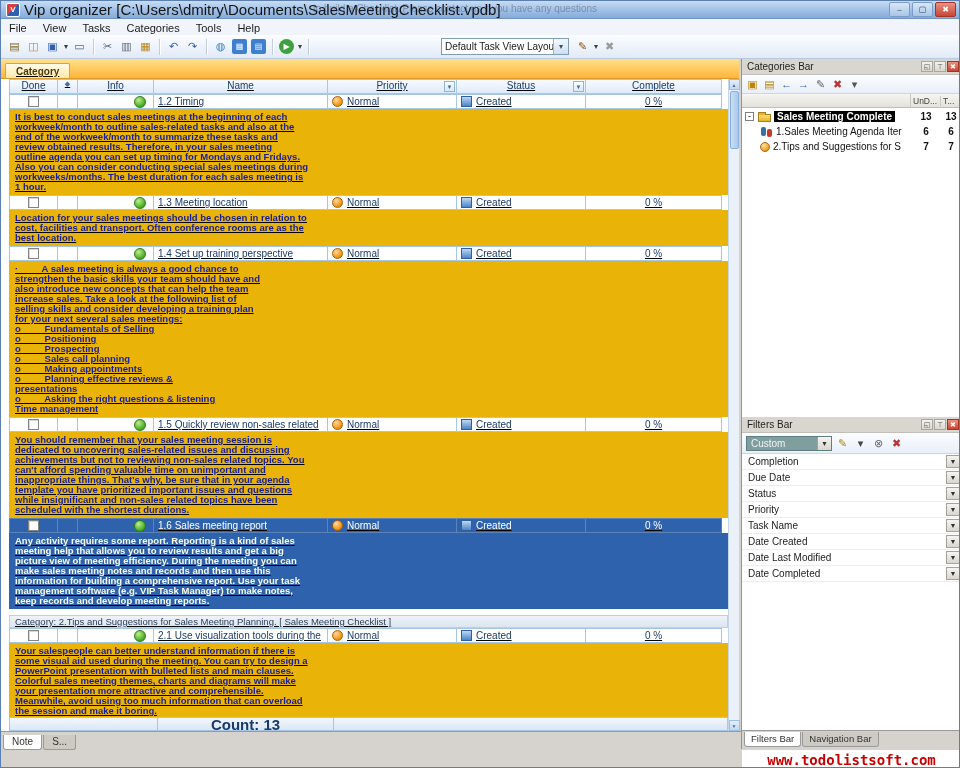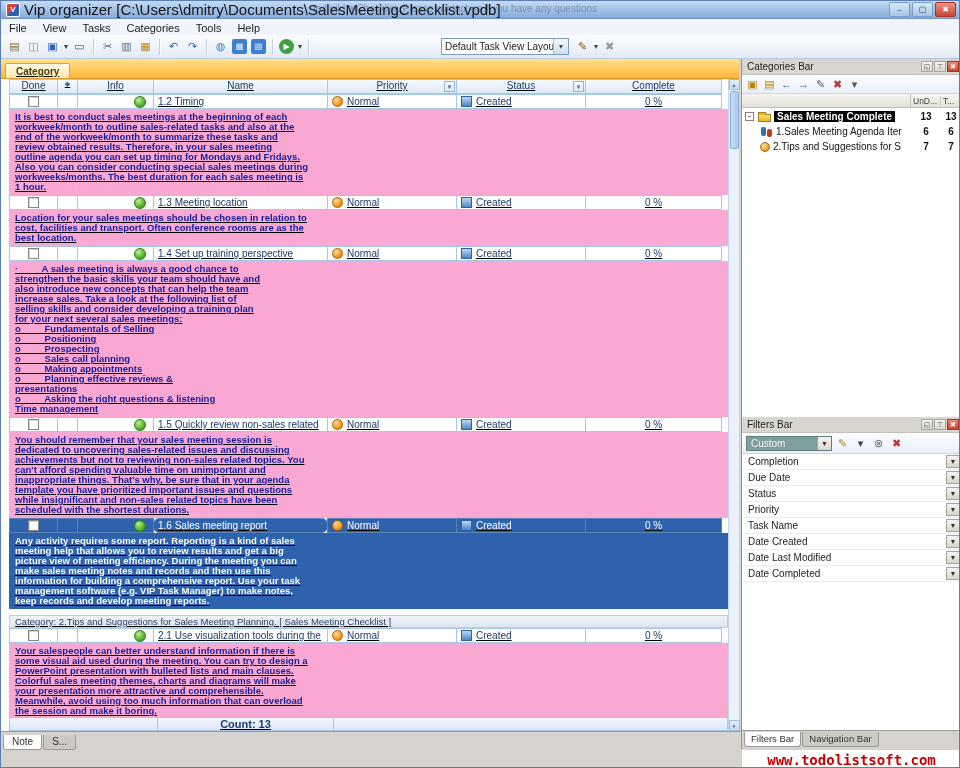--- a/index.html
+++ b/index.html
@@ -58,28 +58,28 @@
   .t-cell.center{justify-content:center;}
   .t-cell.info{justify-content:flex-end;padding-right:7px;}
   .sel .t-cell{background:#2E62AC;border-color:#5B83B8;color:#fff;}
   .chk{width:9px;height:9px;background:#fff;border:1px solid #848484;box-shadow:inset 1px 1px 0 #d8d8d8;}
   .inf-ic{width:10px;height:10px;border-radius:50%;border:1px solid #2E7D14;
     background:radial-gradient(circle at 35% 30%,#BCF08C,#4CAF2A 65%,#2E7D14);}
   .pr-ic{width:9px;height:9px;border-radius:50%;border:1px solid #B05F00;margin-right:4px;flex:0 0 auto;
     background:radial-gradient(circle at 35% 30%,#FFD9A0,#F59B1E 60%,#C96A00);}
   .st-ic{width:9px;height:9px;border:1px solid #2F5F9F;margin-right:4px;flex:0 0 auto;
     background:linear-gradient(#BFD8F2,#4A86C8);}
-  .task-desc{box-sizing:border-box;margin-left:8px;width:719px;background:#f9a8d4;padding:3px 6px;
+  .task-desc{box-sizing:border-box;margin-left:8px;width:719px;background:#eab308;padding:3px 6px;
     font-size:9.5px;font-weight:bold;color:#151E96;line-height:10px;}
   .task-desc .dtext{width:402px;white-space:pre-wrap;}
   .task-desc.sel{background:#2E62AC;color:#FBFBE8;}
   .cat-sep{box-sizing:border-box;margin:6px 0 0 8px;width:719px;height:13px;border:1px solid #C3CFDF;
     background:linear-gradient(#EFF3F9,#DDE5F0);font-size:9.5px;color:#2B3E57;display:flex;align-items:center;padding-left:5px;}
   .count-bar{height:14px;margin-left:8px;width:719px;display:flex;align-items:stretch;box-sizing:border-box;
-    background:linear-gradient(#F2F7FC,#DAE7F5);border:1px solid #A9C6E5;font-size:11px;font-weight:bold;color:#1A3A6B;}
+    background:linear-gradient(#F2F7FC,#DAE7F5);border:1px solid #A9C6E5;font-size:15px;font-weight:bold;color:#1A3A6B;}
   .cseg1{width:147px;border-right:1px solid #A9C6E5;}
   .cseg2{width:175px;border-right:1px solid #A9C6E5;display:flex;align-items:center;justify-content:center;}
   .v-scroll{position:absolute;right:0;top:20px;bottom:0;width:11px;background:#EAF1F9;border-left:1px solid #C6D6EA;
     box-sizing:border-box;display:flex;flex-direction:column;align-items:center;}
   .sarr{width:11px;height:11px;background:linear-gradient(#E3EEFA,#C3D8EF);border:1px solid #9EBFE0;box-sizing:border-box;
     font-size:5px;color:#4A6FA5;display:flex;align-items:center;justify-content:center;}
   .sarr.sdown{margin-top:auto;}
   .sthumb{width:9px;height:58px;margin-top:1px;background:linear-gradient(90deg,#CBDEF4,#A9C9EC);border:1px solid #88AEDC;border-radius:2px;box-sizing:border-box;}
 
   
@@ -397,21 +397,21 @@
 scheduled with the shortest durations.</div>
         </div>
         <div class="task-row sel">
           <span class="t-cell center" style="width: 49px;">
             <span class="chk"></span>
           </span>
           <span class="t-cell center" style="width: 21px;"></span>
           <span class="t-cell info" style="width: 77px;">
             <span class="inf-ic"></span>
           </span>
-          <span class="t-cell" style="width: 175px; border-radius: 6px;">
+          <span class="t-cell" style="width: 175px;">
             <span>1.6 Sales meeting report</span>
           </span>
           <span class="t-cell" style="width: 130px;">
             <span class="pr-ic"></span>
             <span>Normal</span>
           </span>
           <span class="t-cell" style="width: 130px;">
             <span class="st-ic"></span>
             <span>Created</span>
           </span>

